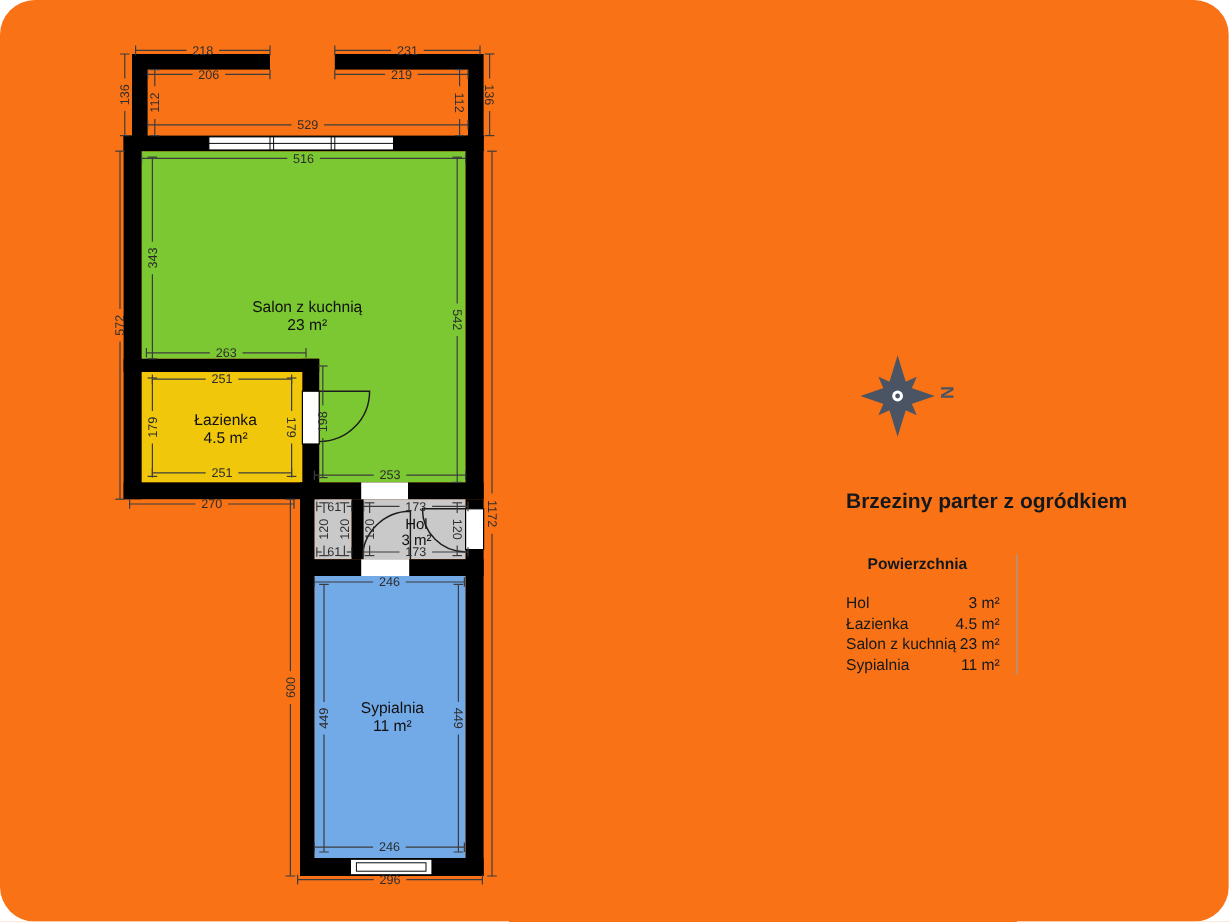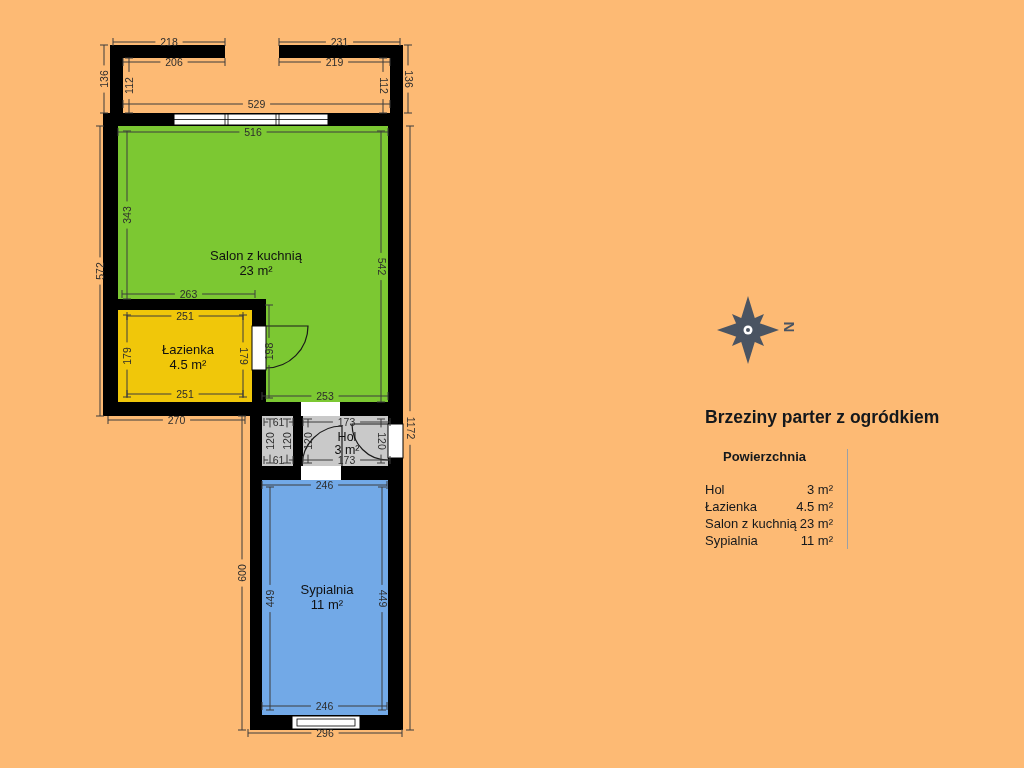--- a/index.html
+++ b/index.html
@@ -1,32 +1,32 @@
 <!DOCTYPE html>
 <html><head>
 <meta charset="utf-8">
 <style>
   html,body{margin:0;padding:0;background:#fff;}
-  #canvas{position:relative;width:1024px;height:768px;background:#fdba74;overflow:hidden;
-          font-family:"Liberation Sans",sans-serif;}
+  #canvas{position:relative;width:1024px;height:768px;background:#f97316;overflow:hidden;
+          font-family:"Liberation Sans",sans-serif;border-radius:29px;}
   #plan-svg{position:absolute;left:0;top:0;}
   svg text{font-family:"Liberation Sans",sans-serif;}
   .wall{stroke:none;}
   .opening{fill:#fff;}
   .frame{fill:#fff;stroke:#000;stroke-width:1;}
   .frame-line{stroke:#000;stroke-width:0.8;fill:none;}
   .door-arc{stroke:#1a1a1a;stroke-width:1.2;fill:none;}
   .dim line{stroke:#3c3c3c;stroke-width:1;}
   .dim text{fill:#2d2d2d;font-size:10.5px;text-anchor:middle;stroke:none;}
   .room-label{fill:#101010;font-size:13px;text-anchor:middle;}
   .room-label-small{fill:#101010;font-size:12.5px;text-anchor:middle;}
   .north-label{font-size:15px;font-weight:bold;text-anchor:middle;}
 
   .panel{position:absolute;left:705px;top:407px;width:270px;color:#14181c;}
-  .panel-title{font-size:17.5px;font-weight:bold;margin:0 0 21px 0;}
+  .panel-title{font-size:17.5px;font-weight:bold;margin:0 0 34px 0;}
   .legend{display:flex;align-items:stretch;}
   .legend-left{width:128px;}
   .legend-heading{font-size:13px;font-weight:bold;margin:0 0 17px 0;padding-left:18px;}
   .legend-row{display:flex;justify-content:space-between;font-size:13px;line-height:17px;}
   .legend-divider{width:1px;background:#9aa0a6;margin-left:14px;}
   .legend-total{font-size:29px;padding-left:14px;align-self:center;white-space:nowrap;}
 </style>
 </head>
 <body>
 

